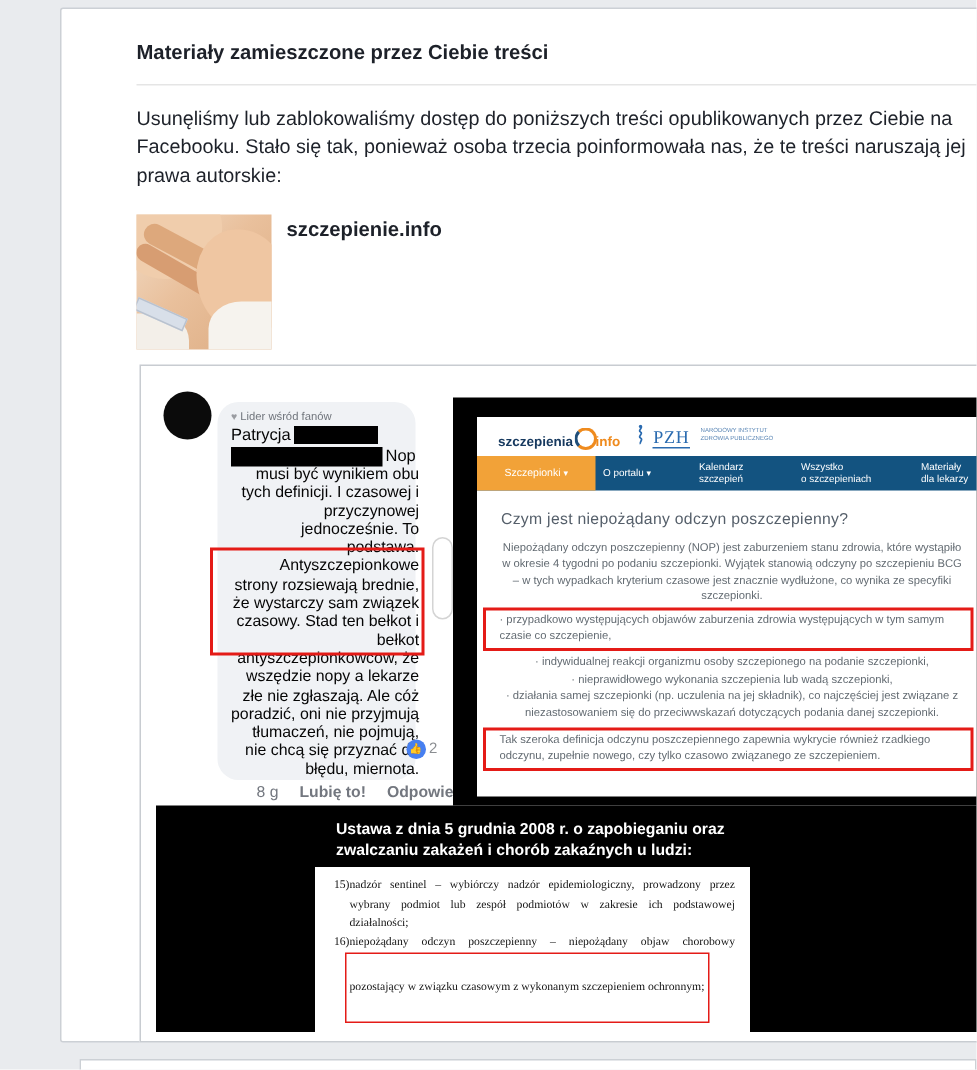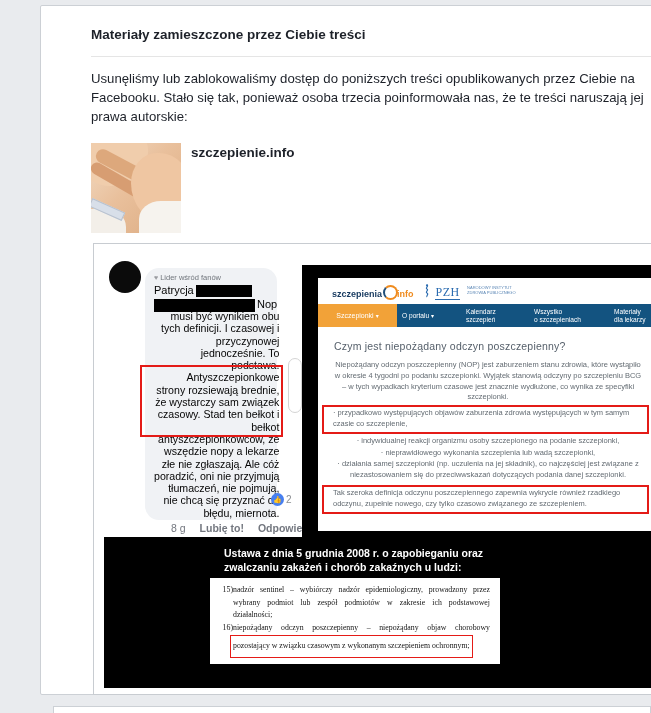--- a/index.html
+++ b/index.html
@@ -58,21 +58,21 @@
   #site-body{left:16px;top:82px;width:308px;font-size:7.5px;line-height:10.8px;color:#636b72;}
   #site-body p{margin:0 0 1px 0;text-align:center;}
   .site-redbox{border:2px solid #e41b17;margin:2px 0 2px -12px;width:312px;padding:1px 2px 2px 9px;}
   
   #law-h{left:120px;top:10px;color:#fff;font-weight:bold;font-size:10.5px;line-height:13.5px;}
   #law-box{left:106px;top:41px;width:290px;background:#fff;padding:6px 10px 6px 6px;box-sizing:border-box;font-family:"Liberation Serif",serif;font-size:7.8px;line-height:12.7px;color:#141414;}
   .law-item{display:flex;}
   .law-num{width:17px;flex:none;text-align:right;}
   .law-text{flex:1;text-align:justify;}
   .jall{text-align:justify;text-align-last:justify;}
-  #law-redbox{display:inline-block;border:1.6px solid #e41b17;padding:4px 2px;margin-left:-3px;white-space:nowrap;}
+  #law-redbox{display:inline-block;border:1.6px solid #e41b17;padding:16px 2px;margin-left:-3px;white-space:nowrap;}
   #card2{left:53px;top:706px;width:598px;height:10px;background:#fff;border:1px solid #ccd0d5;box-sizing:border-box;}
 </style>
 </head>
 <body>
 
 <div id="card1" class="abs">
   <div id="title" class="abs">Materiały zamieszczone przez Ciebie treści</div>
   <div id="divider" class="abs"></div>
   <div id="para" class="abs">Usunęliśmy lub zablokowaliśmy dostęp do poniższych treści opublikowanych przez Ciebie na Facebooku. Stało się tak, ponieważ osoba trzecia poinformowała nas, że te treści naruszają jej prawa autorskie:</div>
 

